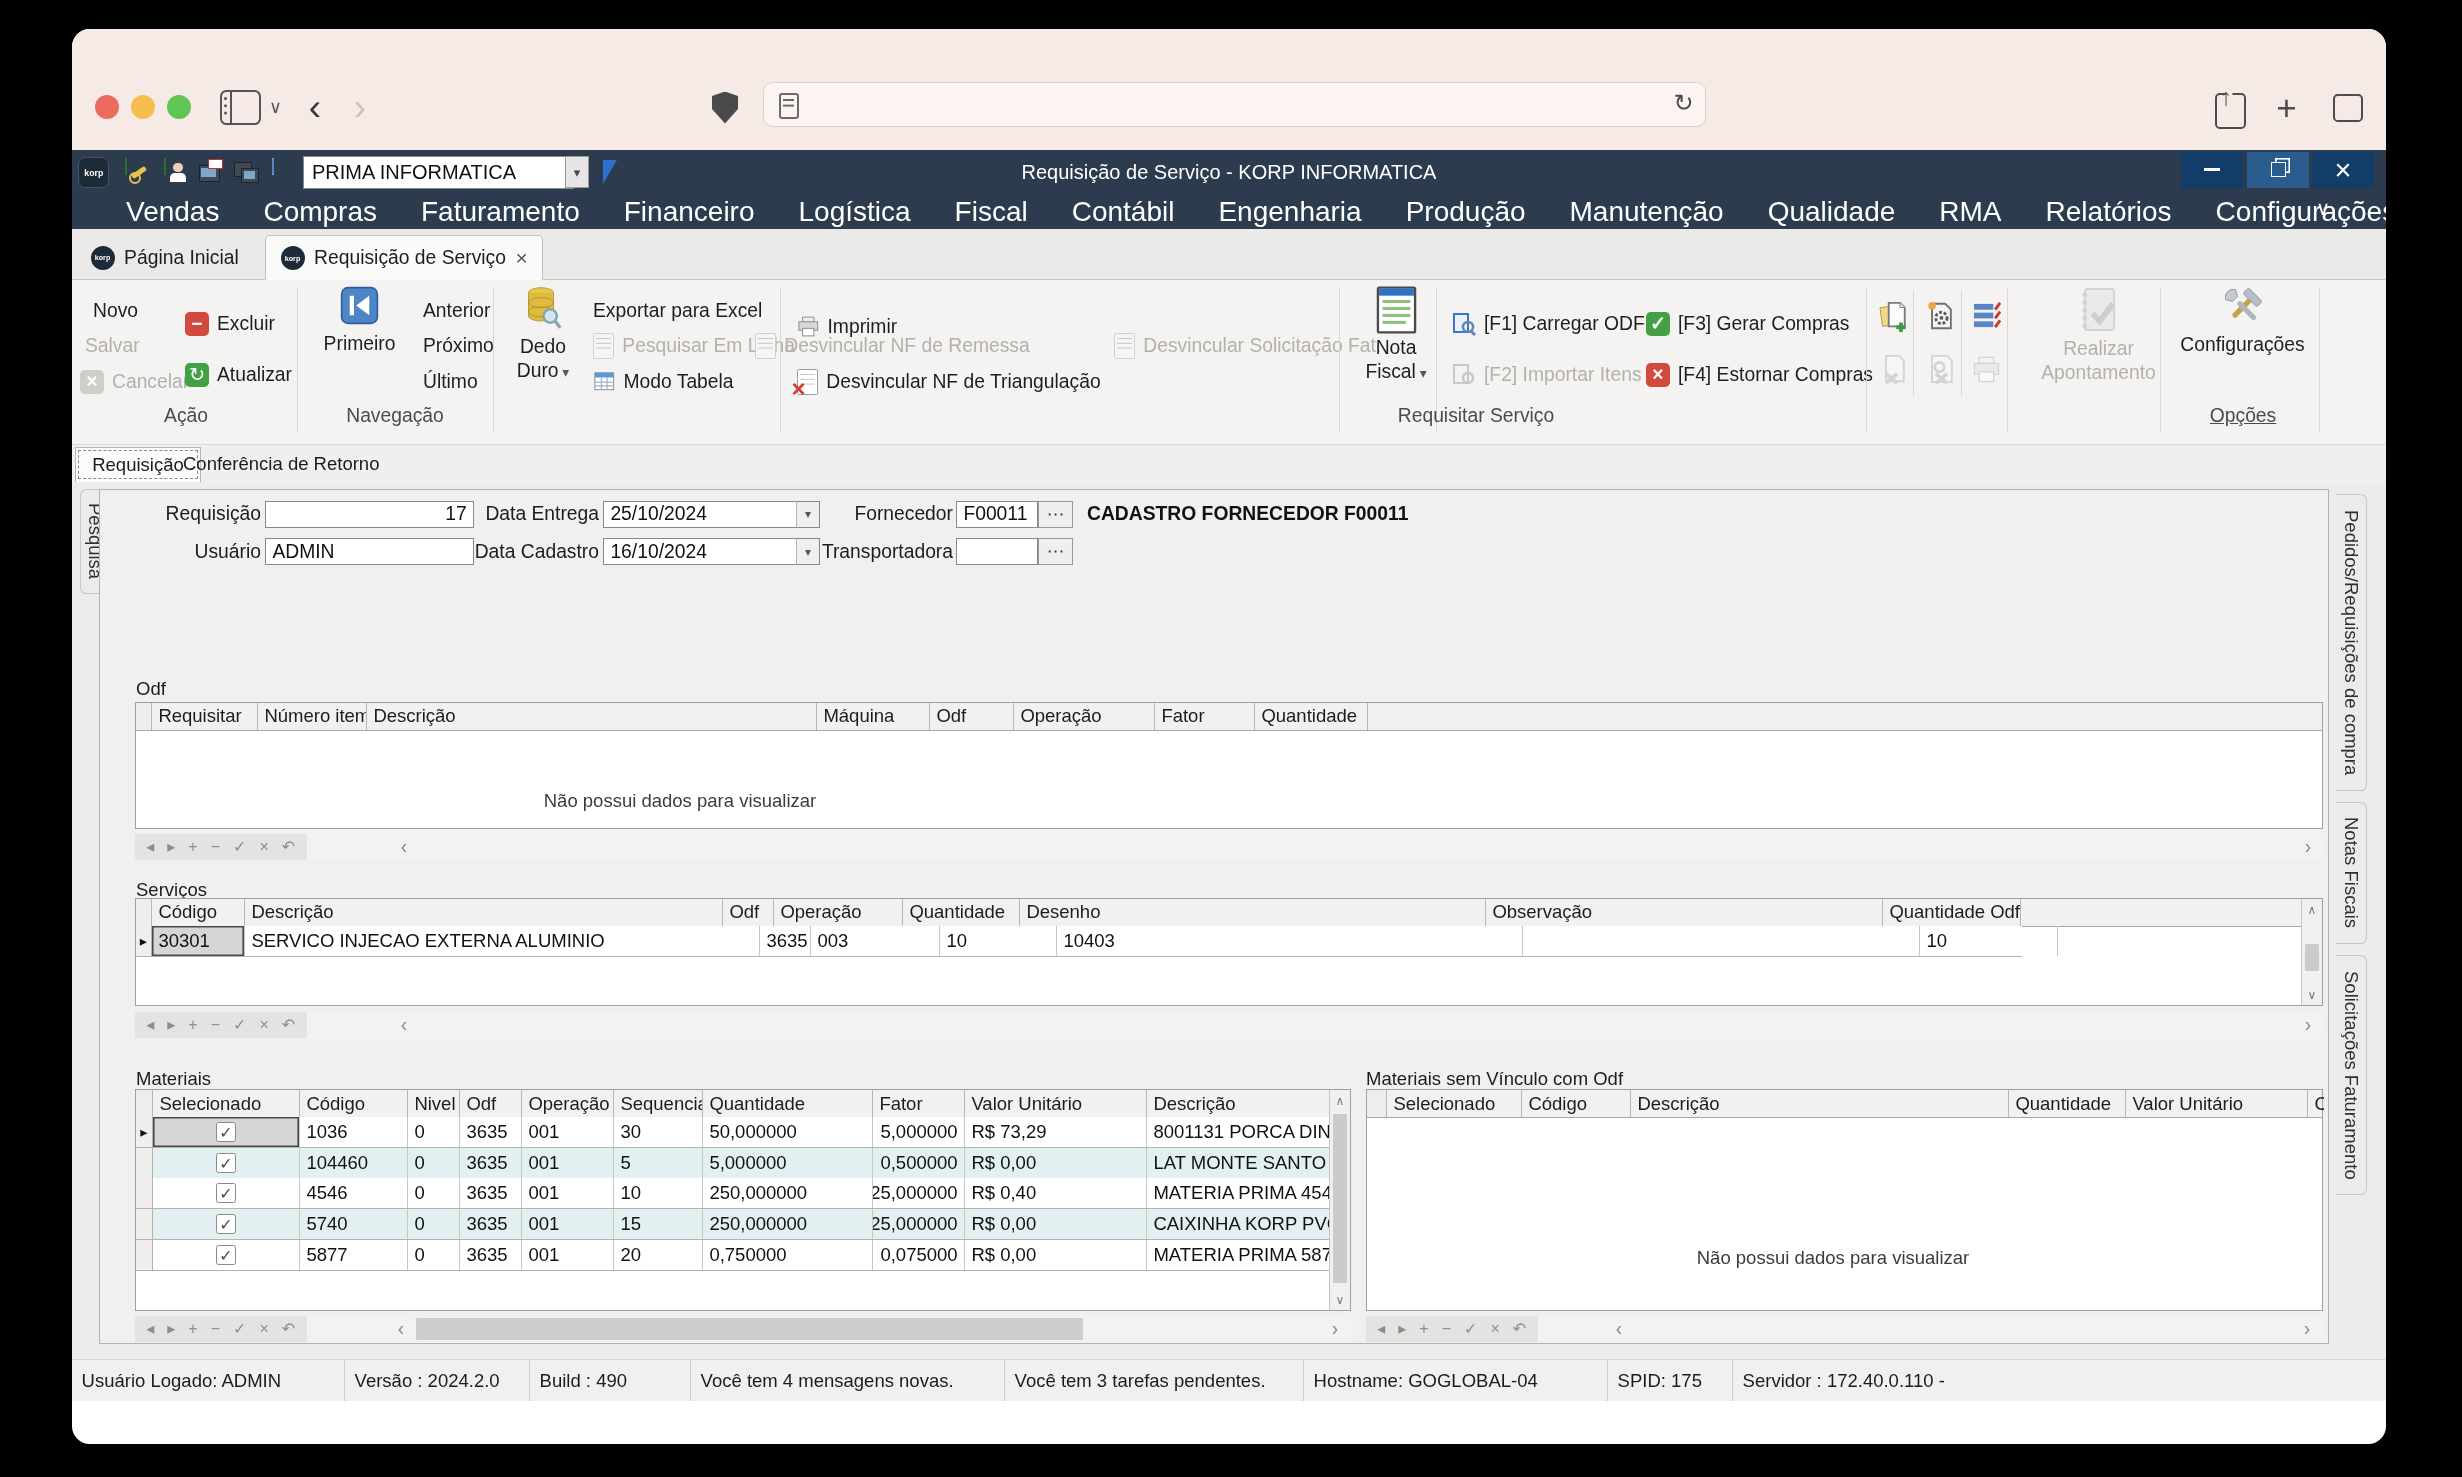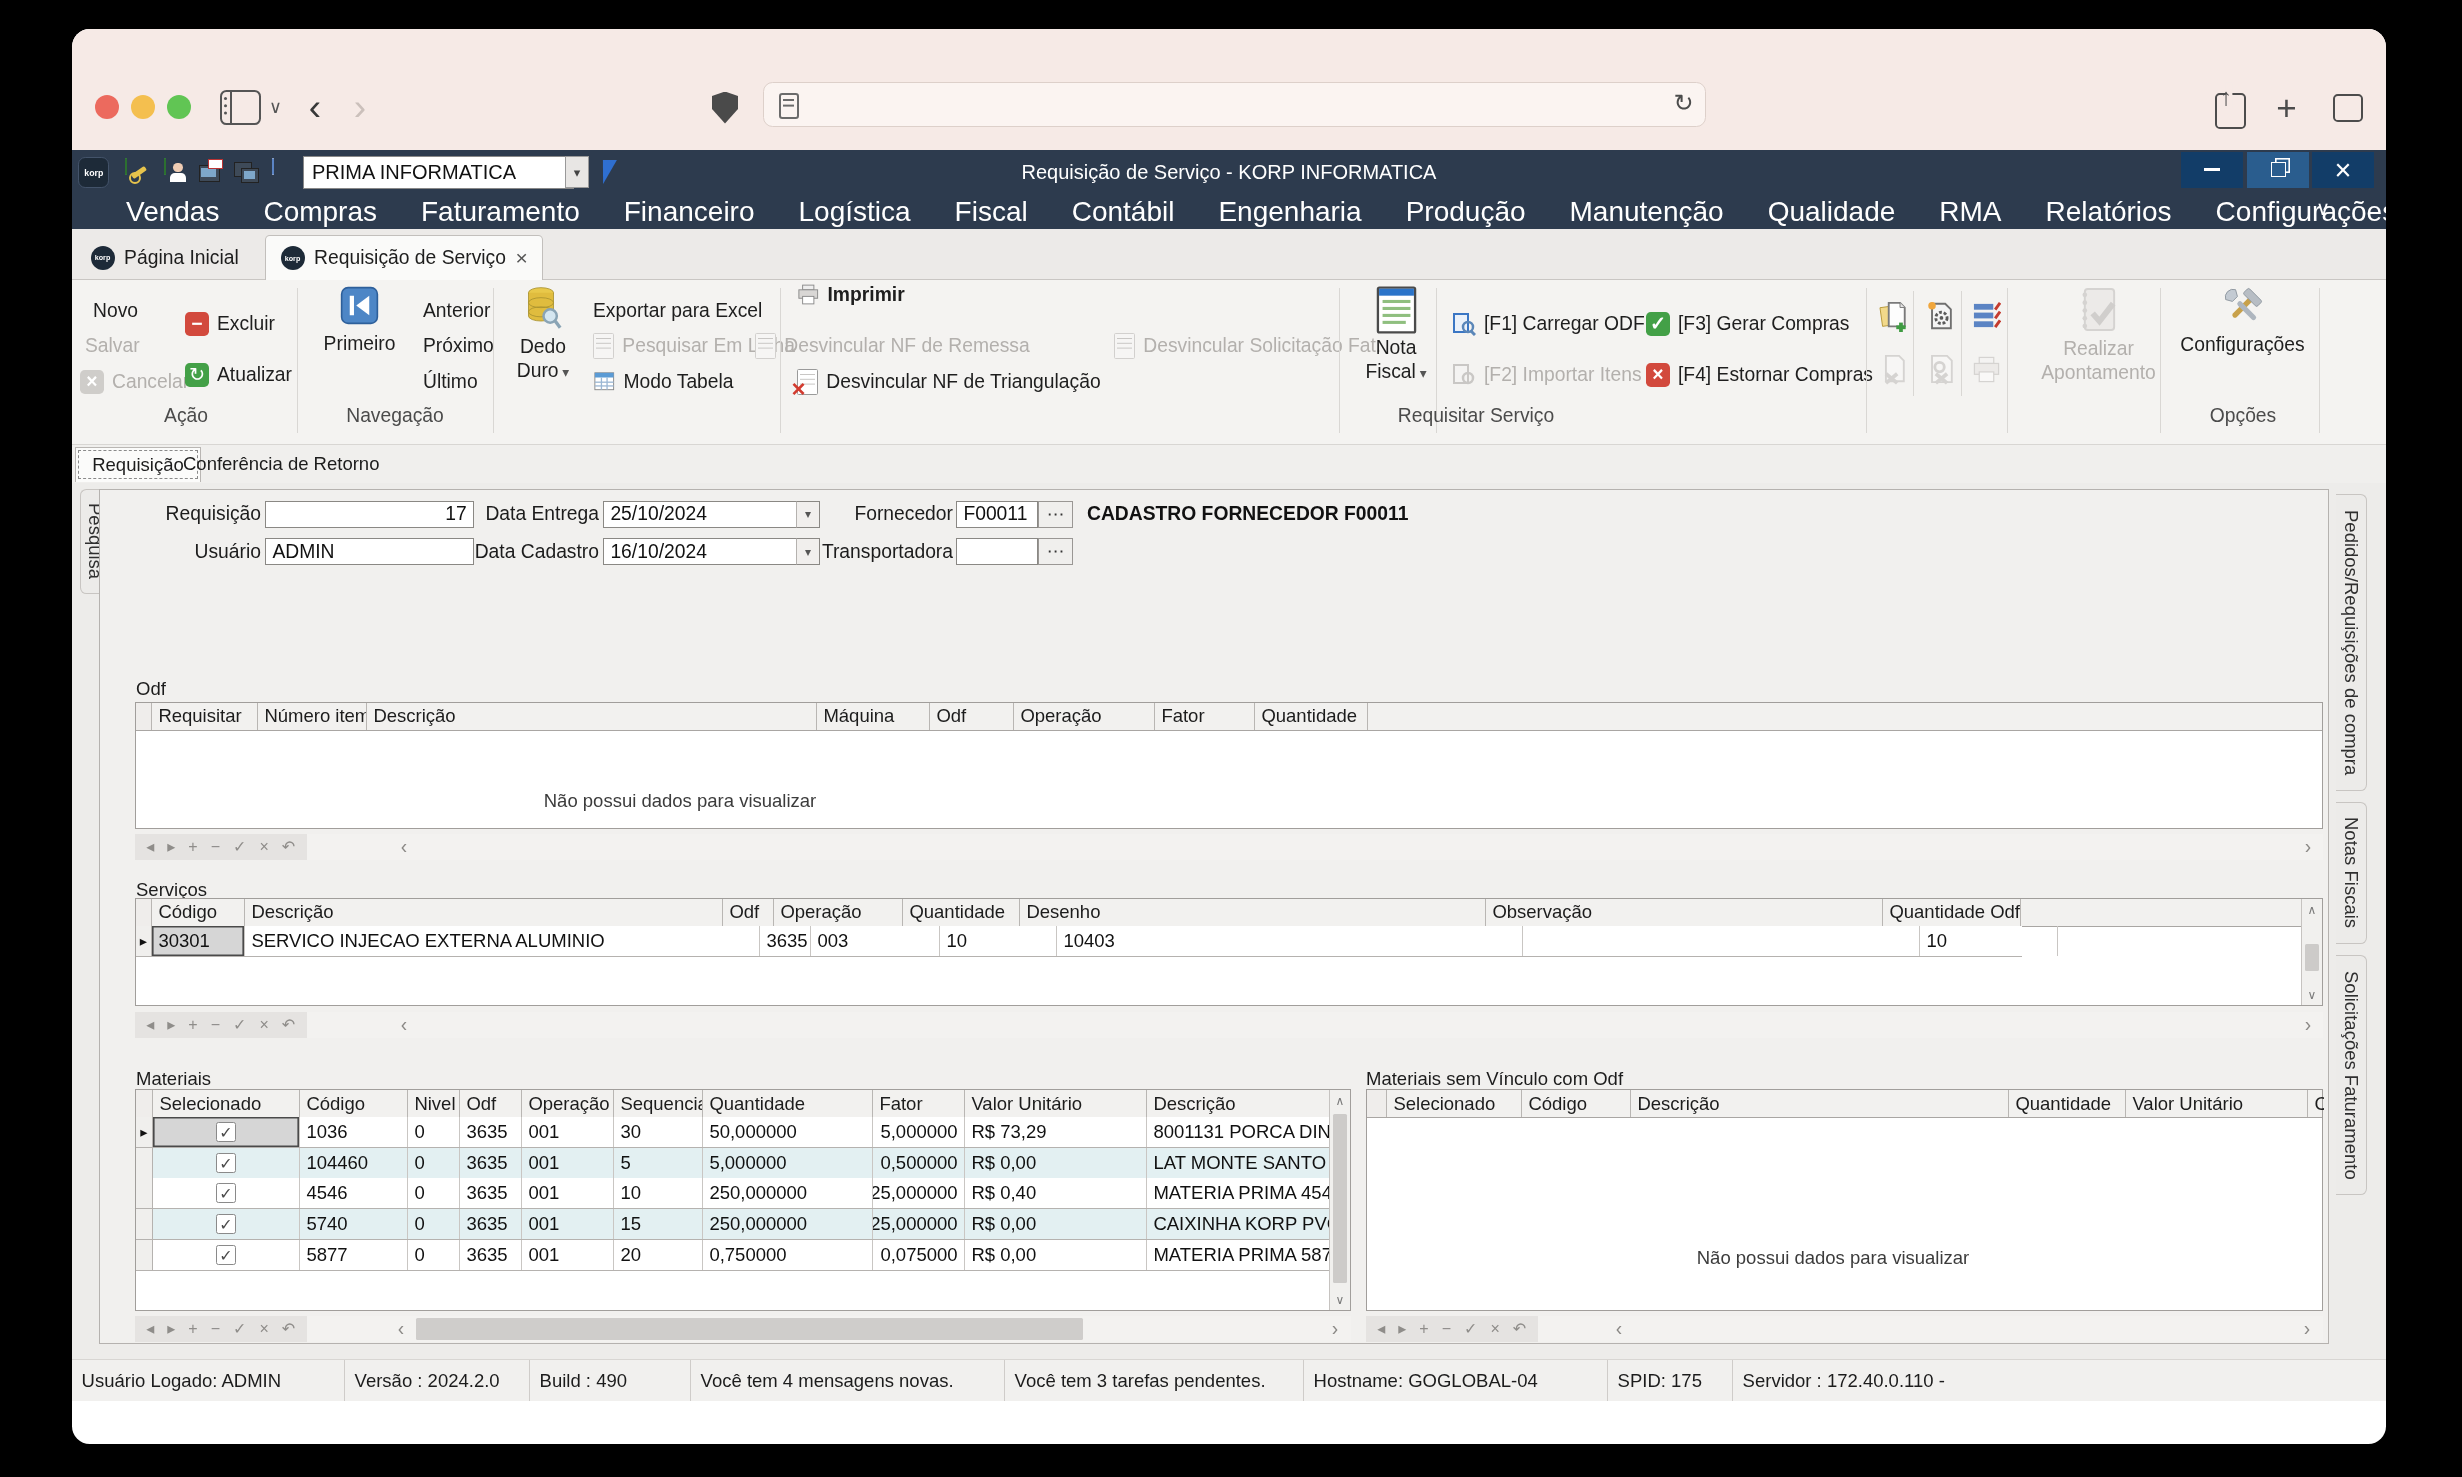--- a/index.html
+++ b/index.html
@@ -329,21 +329,21 @@
                 <line x1="2" y1="17" x2="22" y2="17"></line>
                 <line x1="9" y1="8" x2="9" y2="21"></line>
                 <line x1="15" y1="8" x2="15" y2="21"></line>
               </g>
         </svg>
             <span>Modo Tabela</span>
           </div>
       <div class="rlabel" style="left:564px;"></div>
       <div class="rsep" style="left:708px;"></div>
 
-      <div class="rlink" style="left:725px;top:0;font-weight:bold;">
+      <div class="rlink" style="left:725px;top:32px;">
         <svg width="22.5" height="21" viewBox="0 0 24 22">
           <rect x="6" y="1" width="12" height="5" fill="#eee" stroke="#8a8a8a"></rect>
           <rect x="2" y="6" width="20" height="9" fill="#d9d7d5" stroke="#8a8a8a"></rect>
           <rect x="6" y="13" width="12" height="8" fill="#fff" stroke="#8a8a8a"></rect>
         </svg>
             <span>Imprimir</span>
           </div>
       <div class="rlink dis" style="left:683px;top:51px;">
             <span class="i-doc disd">
               <span class="lines"></span>
@@ -489,21 +489,21 @@
                 <rect x="21" y="10" width="6" height="30" rx="3" fill="#c8a14a"></rect>
                 <rect x="13" y="4" width="22" height="9" rx="2" fill="#b7bdc4" stroke="#8d959e"></rect>
               </g>
           <g transform="rotate(-45 24 24)">
                 <rect x="21" y="16" width="6" height="28" rx="3" fill="#aeb6bf"></rect>
                 <path d="M16 4 a9 9 0 0 1 16 0 l-4 7 h-8 z" fill="#c3cad2" stroke="#8d959e"></path>
               </g>
         </svg>
         <span>Configurações</span>
       </div>
-      <div class="rlabel" style="left:2171px;">Opções</div>
+      <div class="rlabel" style="left:2171px;text-decoration:underline;">Opções</div>
       <div class="rsep" style="left:2247px;"></div>
     </div>
 
     <div class="subtabs">
       <div class="stab active" style="left:3.2px;">Requisição</div>
       <div class="stab" style="left:95px;">Conferência de Retorno</div>
     </div>
 
     <div class="content">
       <div class="vtab-l">Pesquisa</div>

